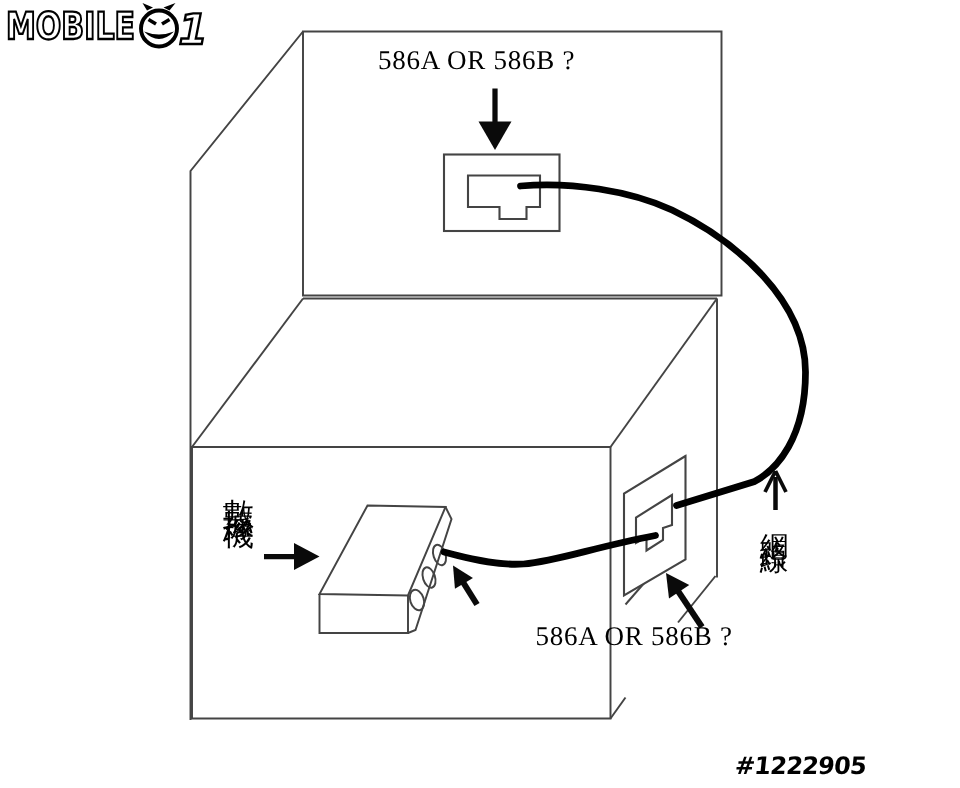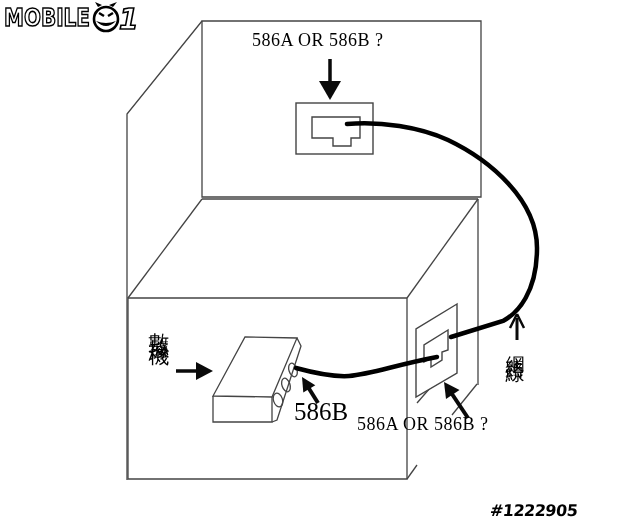--- a/index.html
+++ b/index.html
@@ -109,20 +109,19 @@
         <path d="M96,21 Q106,31 116,21 Q106,25 96,21 Z" fill="#000"></path>
       </g>
       <text x="119" y="29" font-family="DejaVu Sans, sans-serif" font-size="28" font-weight="bold" font-style="italic" fill="#fff" stroke="#000" stroke-width="1.6">1</text>
     </g>
   </svg>
 
   <div id="top-question" class="lbl q">586A OR 586B ?</div>
 
   <div id="modem-label" class="lbl vtext">數據機</div>
 
-  <div id="port-label" class="lbl">586B</div>
 
   <div id="bottom-question" class="lbl q">586A OR 586B ?</div>
 
   <div id="cable-label" class="lbl vtext">網路線</div>
 
   <div id="watermark">#1222905</div>
 </div>
 
 </body></html>

